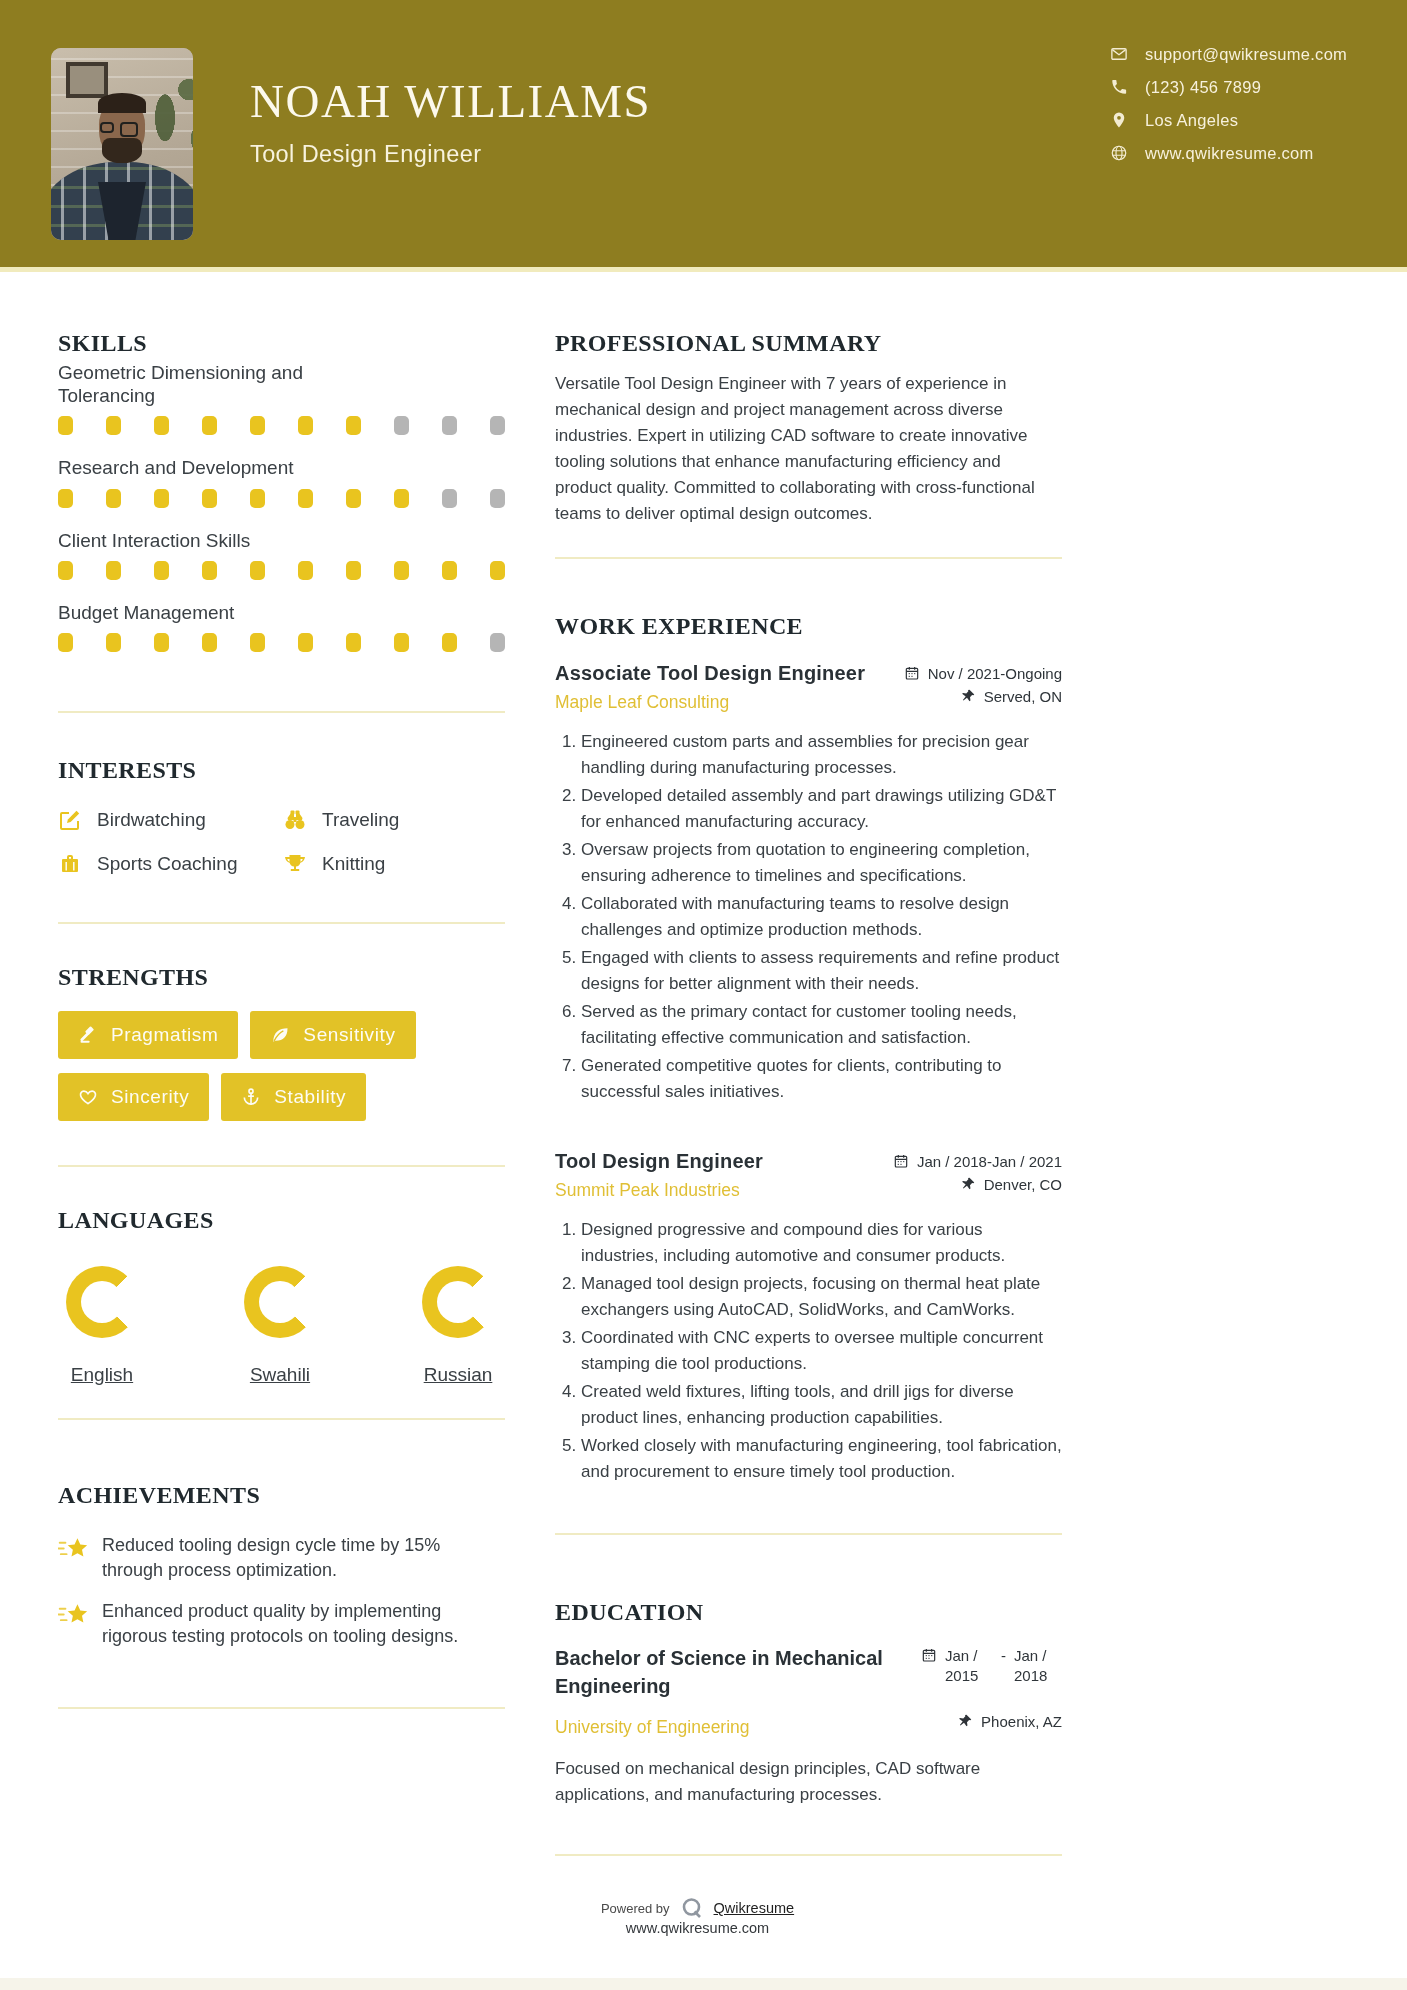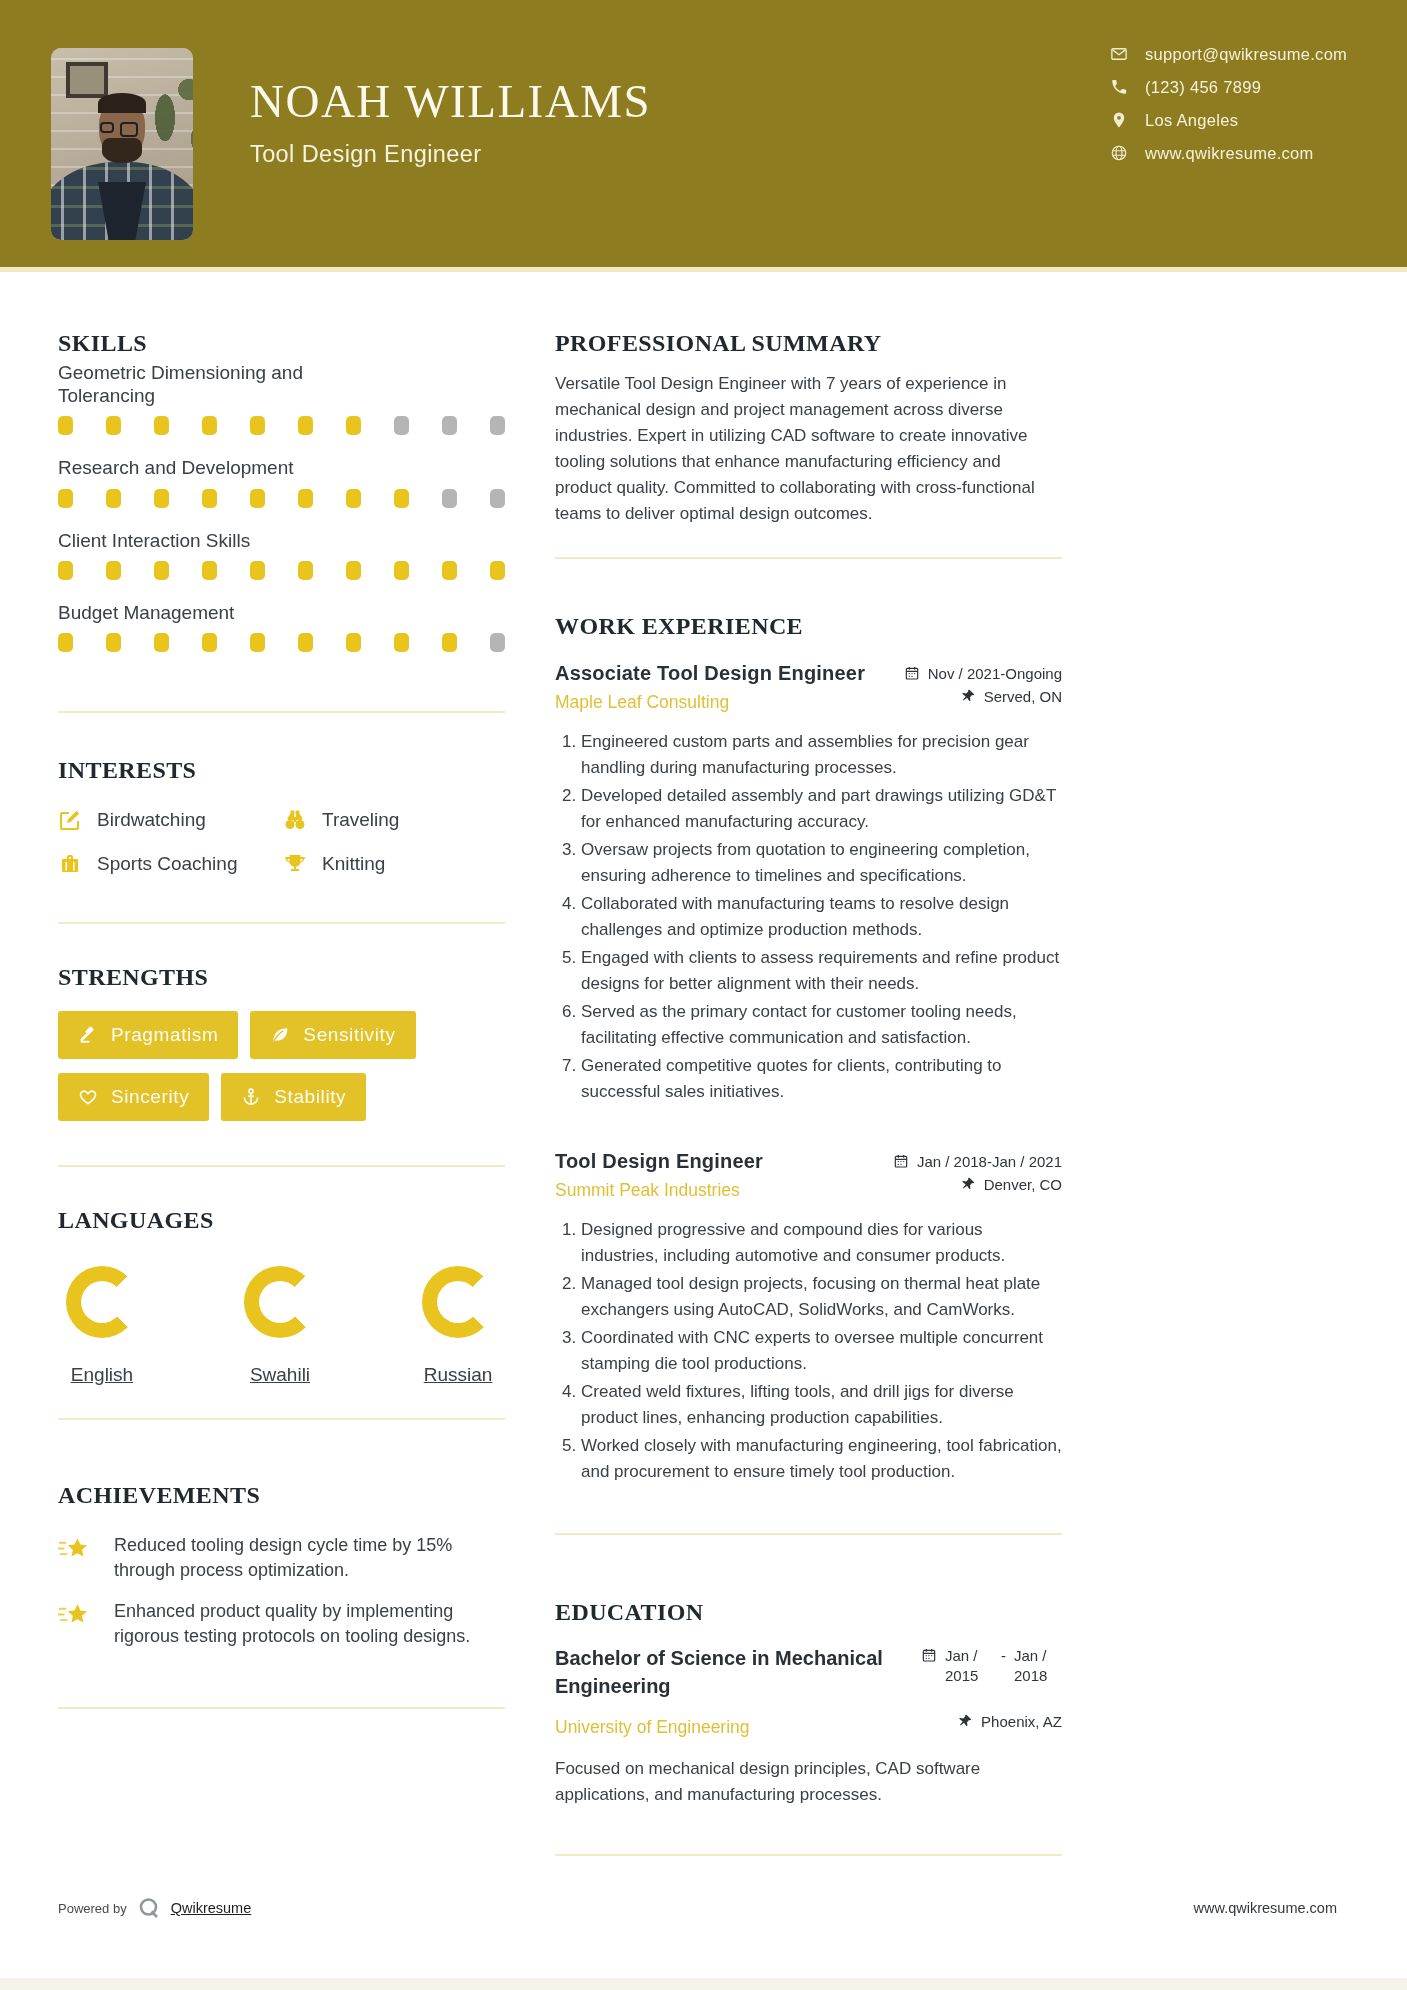--- a/index.html
+++ b/index.html
@@ -81,21 +81,21 @@
   .sec-langs h2{margin-bottom:32px;}
   .langs{display:flex;gap:106px;padding-left:8px;text-decoration:underline;}
   .lang{display:flex;flex-direction:column;align-items:center;}
   .ring{position:relative;width:72px;height:72px;border-radius:50%;}
   .ring::after{content:"";position:absolute;inset:15px;background:#fff;border-radius:50%;}
   .lang-label{margin-top:26px;font-size:19px;color:var(--body);}
 
   
   .sec-ach{padding-bottom:42px;margin-bottom:0;}
   .sec-ach h2{margin-bottom:24px;}
-  .ach{display:flex;gap:24px;margin-bottom:16px;}
+  .ach{display:flex;gap:12px;margin-bottom:16px;}
   .aicon{width:32px;height:28px;flex:none;color:var(--accent);margin-top:2px;display:inline-flex;}
   .aicon svg{width:100%;height:100%;}
   .ach p{font-size:18px;line-height:25px;color:var(--body);}
 
   
   .sec-summary{padding-bottom:30px;margin-bottom:54px;}
   .sec-summary h2{margin-bottom:14px;}
   .sec-summary p{font-size:17px;line-height:26px;color:var(--body);}
   .sec-exp{padding-bottom:46px;margin-bottom:64px;}
   .sec-exp h2{margin-bottom:22px;}
@@ -109,21 +109,21 @@
   .job ol{margin:16px 0 0;padding-left:26px;}
   .job li{font-size:17px;line-height:25.5px;margin-bottom:3px;color:var(--body);}
   .sec-edu{padding-bottom:46px;}
   .sec-edu h2{margin-bottom:18px;}
   .degree{font-size:20px;font-weight:bold;color:#2a3136;max-width:340px;line-height:28px;}
   .dateblock{display:inline-block;width:48px;vertical-align:top;}
   .edu-desc{margin-top:18px;font-size:17px;line-height:26px;color:var(--body);}
   .erow2{margin-top:10px;}
 
   
-  footer{position:absolute;left:58px;top:1896px;width:1279px;display:flex;justify-content:space-between;align-items:center;}
+  footer{position:absolute;left:58px;top:1896px;width:1279px;display:flex;justify-content:space-between;align-items:center;flex-direction:column;}
   .pby{display:flex;align-items:center;gap:10px;}
   .pby-label{font-size:13px;color:#4a4a4a;}
   .qlogo{width:24px;height:24px;display:inline-flex;color:#9097a0;}
   .qlogo svg{width:100%;height:100%;}
   .brand{font-size:14.5px;color:#1f1f1f;text-decoration:underline;cursor:pointer;}
   .site{font-size:14.5px;color:#33373b;}
   .bottom-strip{position:absolute;left:0;bottom:0;width:100%;height:12px;background:#f6f4ea;}
 </style>
 </head>
 <body>

